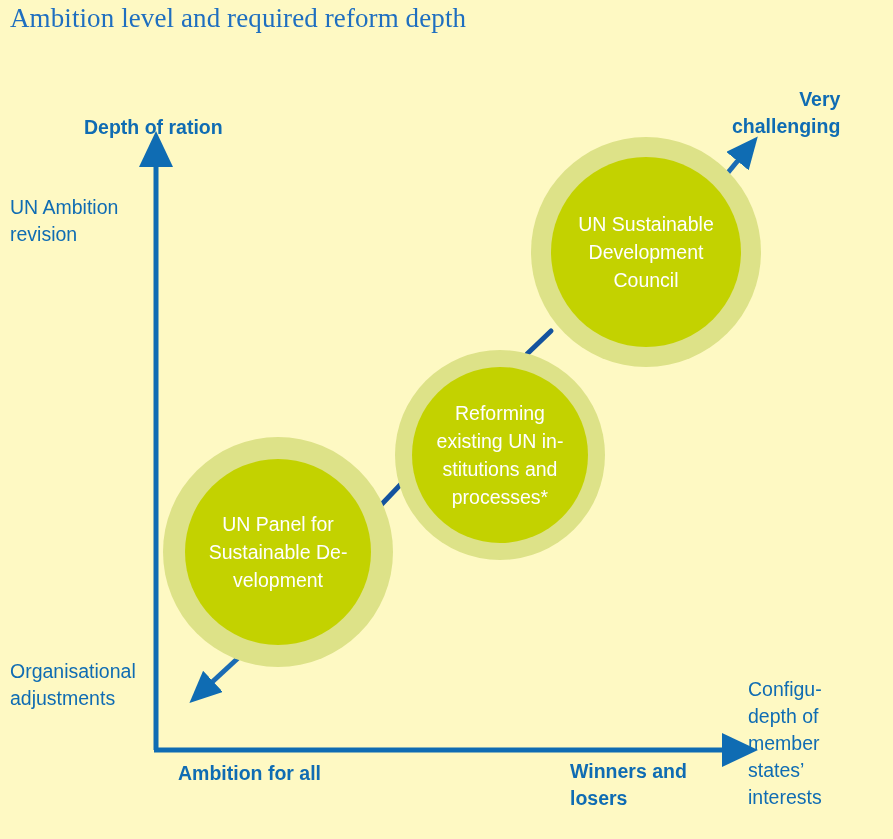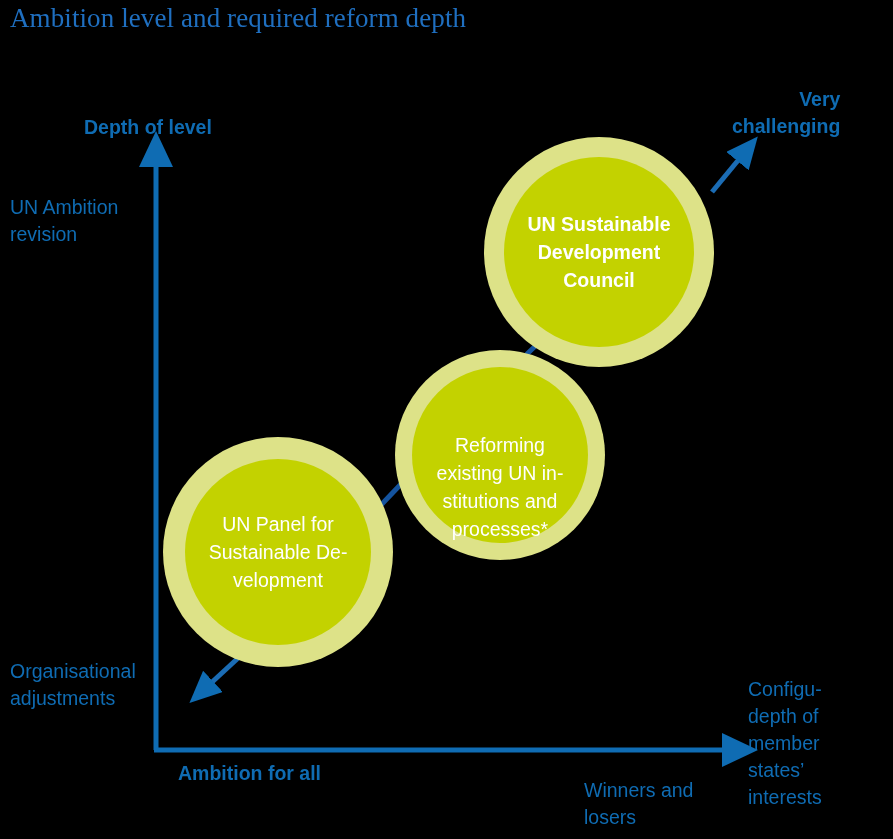--- a/index.html
+++ b/index.html
@@ -7,21 +7,21 @@
     padding: 0;
     background: #ffffff;
   }
   body {
     font-family: "Liberation Sans", sans-serif;
   }
   #canvas {
     position: relative;
     width: 893px;
     height: 839px;
-    background: #000000;
+    background: #fef9c3;
     overflow: hidden;
   }
 
   
   #chart-title {
     position: absolute;
     left: 10px;
     top: 2px;
     width: 700px;
     font-family: "Liberation Serif", serif;
@@ -78,21 +78,21 @@
     font-size: 19.5px;
     line-height: 27px;
     white-space: pre-line;
   }
   #label-depth-of-reform { left: 84px;  top: 114px; font-weight: bold; }
   #label-un-charter      { left: 10px;  top: 194px; }
   #label-organisational  { left: 10px;  top: 658px; }
   #label-very-challenging{ left: 732px; top: 86px;  font-weight: bold; text-align: right; }
   #label-quite-feasible  { left: 178px; top: 701px; font-weight: bold; }
   #label-benefits-all    { left: 178px; top: 760px; font-weight: bold; }
-  #label-winners-losers  { left: 570px; top: 777px; font-weight: normal; margin-left: 14px; }
+  #label-winners-losers  { left: 570px; top: 758px; font-weight: bold; }
   #label-configuration   { left: 748px; top: 676px; }
 </style>
 </head>
 <body>
 
 <div id="canvas">
 
   <div id="chart-title">Ambition level and required reform depth</div>
 
   <svg id="svg-layer" viewBox="0 0 893 839">
@@ -120,37 +120,37 @@
 
   <div class="bubble bubble-outer" style="left:163px; top:437px; width:230px; height:230px;">
     <div class="bubble-inner" style="width:186px; height:186px;">
       <span class="bubble-label">UN Panel for
 Sustainable De-
 velopment</span>
     </div>
   </div>
 
   <div class="bubble bubble-outer" style="left:395px; top:350px; width:210px; height:210px;">
-    <div class="bubble-inner" style="width:176px; height:176px;align-items:flex-end;">
+    <div class="bubble-inner" style="width:176px; height:176px;">
       <span class="bubble-label">Reforming
 existing UN in-
 stitutions and
 processes*</span>
     </div>
   </div>
 
-  <div class="bubble bubble-outer" style="left:484px; top:137px; width:230px; height:230px;font-weight:bold;">
+  <div class="bubble bubble-outer" style="left:531px; top:137px; width:230px; height:230px;">
     <div class="bubble-inner" style="width:190px; height:190px;">
       <span class="bubble-label">UN Sustainable
 Development
 Council</span>
     </div>
   </div>
 
-  <div class="axlabel" id="label-depth-of-reform">Depth of level</div>
+  <div class="axlabel" id="label-depth-of-reform">Depth of ration</div>
 
   <div class="axlabel" id="label-un-charter">UN Ambition
 revision</div>
 
   <div class="axlabel" id="label-organisational">Organisational
 adjustments</div>
 
   <div class="axlabel" id="label-very-challenging">Very
 challenging</div>
 

